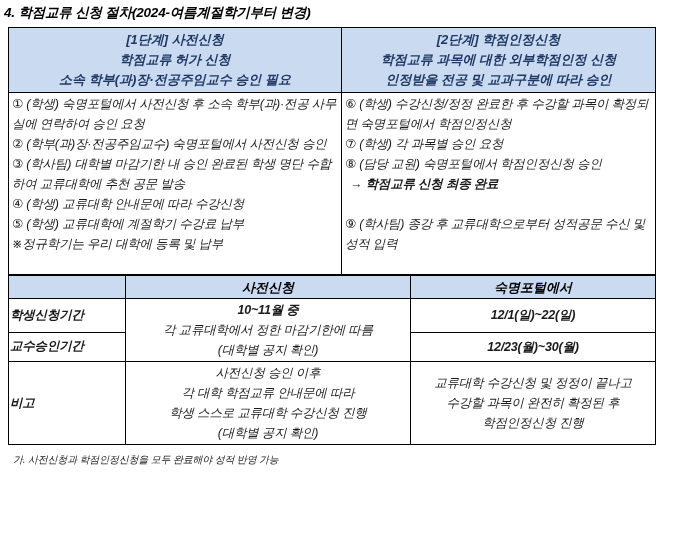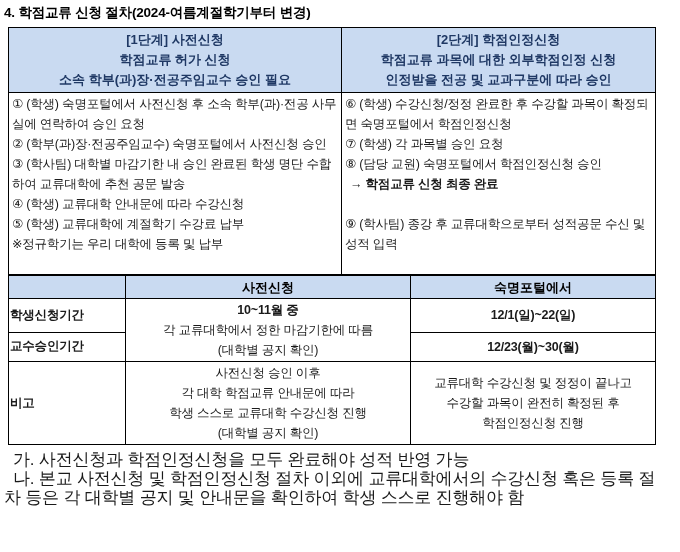--- a/index.html
+++ b/index.html
@@ -3,21 +3,21 @@
 <meta charset="utf-8">
 <style>
   html, body {
     margin: 0; padding: 0;
     width: 680px; height: 552px;
     background: #ffffff;
     overflow: hidden;
     font-family: "Liberation Sans", "DejaVu Sans", sans-serif;
     color: #1a1a1a;
   }
-  .page { padding: 4px 16px 0 4px; }
+  .page { padding: 4px 16px 0 4px; font-style: italic; }
 
   .sec-title {
     font-size: 13.5px;
     font-weight: bold;
     color: #000000;
     margin: 0 0 5px 0;
     letter-spacing: -0.2px;
   }
   .sec-title.t5 { margin-top: 23px; }
 
@@ -86,21 +86,21 @@
   }
   .t2 td .bold, .t2 td.bold { font-weight: bold; }
   .row-student { height: 30px; }
   .row-prof { height: 26px; }
   .row-note { height: 82px; }
 
   
   .footnotes {
     margin: 5px 0 0 0;
     width: 668px;
-    font-size: 17px;
+    font-size: 10px;
     line-height: 19px;
     color: #1a1a1a;
     word-break: break-all;
     letter-spacing: -0.2px;
   }
   .footnotes p { margin: 0; text-indent: 9px; }
 </style>
 </head>
 <body>
 
@@ -187,16 +187,15 @@
           <div>교류대학 수강신청 및 정정이 끝나고</div>
           <div>수강할 과목이 완전히 확정된 후</div>
           <div>학점인정신청 진행</div>
         </td>
       </tr>
     </tbody>
   </table>
 
   <div class="footnotes">
     <p>가. 사전신청과 학점인정신청을 모두 완료해야 성적 반영 가능</p>
-    <p>나. 본교 사전신청 및 학점인정신청 절차 이외에 교류대학에서의 수강신청 혹은 등록 절차 등은 각 대학별 공지 및 안내문을 확인하여 학생 스스로 진행해야 함</p>
   </div>
 
 </div>
 
 </body></html>

